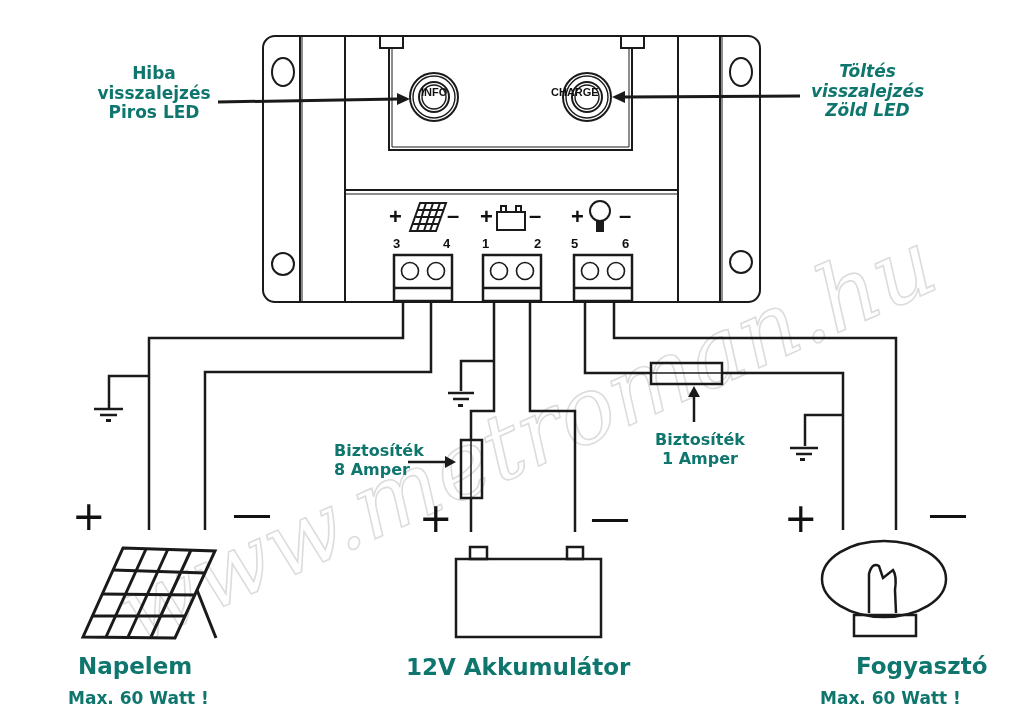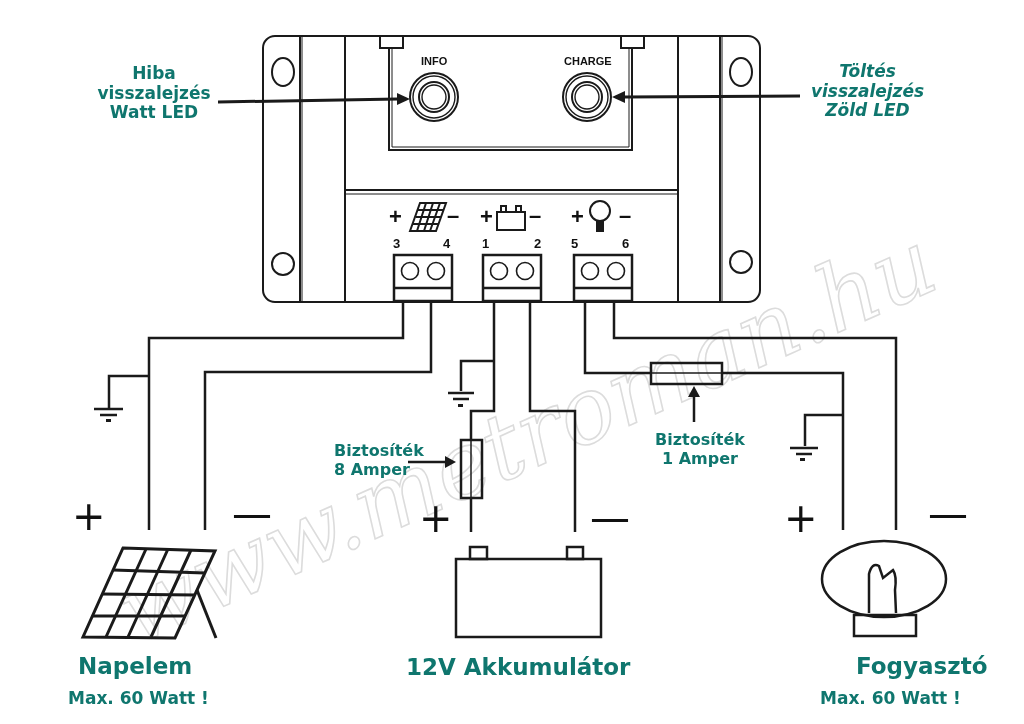--- a/index.html
+++ b/index.html
@@ -5,21 +5,21 @@
     html, body { margin:0; padding:0; background:#ffffff; }
     body { width:1024px; height:724px; position:relative; overflow:hidden;
            font-family:"DejaVu Sans", "Liberation Sans", sans-serif; color:#111; }
     svg { position:absolute; left:0; top:0; }
     .lbl { position:absolute; font-weight:bold; color:#0f766e; text-align:center; line-height:1.15; white-space:nowrap; }
     .callout { font-size:17px; }
     .fuse-lbl { font-size:16px; line-height:1.2; }
     .name { font-size:23px; }
     .sub { font-size:17px; }
     .pol { font-size:40px; font-weight:normal; position:absolute; line-height:1; }
-    .small { font-family:"Liberation Sans", sans-serif; font-size:11px; font-weight:bold; position:absolute; }
+    .small { font-family:"Liberation Sans", sans-serif; font-size:11px; font-weight:bold; position:absolute;margin-top:31px; }
     .term { font-family:"Liberation Sans", sans-serif; font-size:13px; font-weight:bold; position:absolute; }
   </style>
 </head>
 <body>
 
 <svg width="1024" height="724">
   <text x="40" y="470" transform="rotate(-24 500 330)" font-family="DejaVu Serif, serif" font-size="92" font-style="italic" fill="none" stroke="#dcdcdc" stroke-width="1.6">www.metroman.hu</text>
 </svg>
 
 <svg width="1024" height="724">
@@ -172,41 +172,41 @@
   </g>
 
   <g fill="none" stroke="#1a1a1a" stroke-width="2.5">
     <ellipse cx="884" cy="579" rx="62" ry="38"></ellipse>
     <rect x="854" y="615" width="62" height="21"></rect>
     <path d="M869 613 V574 Q872 562 879 566 L883 578 L893 570 Q897 576 895 590 L896 613"></path>
   </g>
 </svg>
 
 <div class="small" style="left:421px; top:55px;">INFO</div>
-<div class="small" style="left:564px; top:55px;">CHARGE</div>
+<div class="small" style="left:551px; top:55px;">CHARGE</div>
 
 <div class="term" style="left:389px; top:204px; font-size:22px;">+</div>
 <div class="term" style="left:447px; top:203px; font-size:22px;">–</div>
 <div class="term" style="left:393px; top:236px;">3</div>
 <div class="term" style="left:443px; top:236px;">4</div>
 
 <div class="term" style="left:480px; top:204px; font-size:22px;">+</div>
 <div class="term" style="left:529px; top:203px; font-size:22px;">–</div>
 <div class="term" style="left:482px; top:236px;">1</div>
 <div class="term" style="left:534px; top:236px;">2</div>
 
 <div class="term" style="left:571px; top:204px; font-size:22px;">+</div>
 <div class="term" style="left:619px; top:203px; font-size:22px;">–</div>
 <div class="term" style="left:571px; top:236px;">5</div>
 <div class="term" style="left:622px; top:236px;">6</div>
 
 <div class="lbl callout" style="left:88px; top:64px; width:132px;">
   <div>Hiba</div>
   <div>visszalejzés</div>
-  <div>Watt LED</div>
+  <div>Piros LED</div>
 </div>
 <div class="lbl callout" style="left:800px; top:62px; width:135px;font-style:italic;">
   <div>Töltés</div>
   <div>visszalejzés</div>
   <div>Zöld LED</div>
 </div>
 
 <div class="lbl fuse-lbl" style="left:334px; top:441px; text-align:left;">
   <div>Biztosíték</div>
   <div>8 Amper</div>

